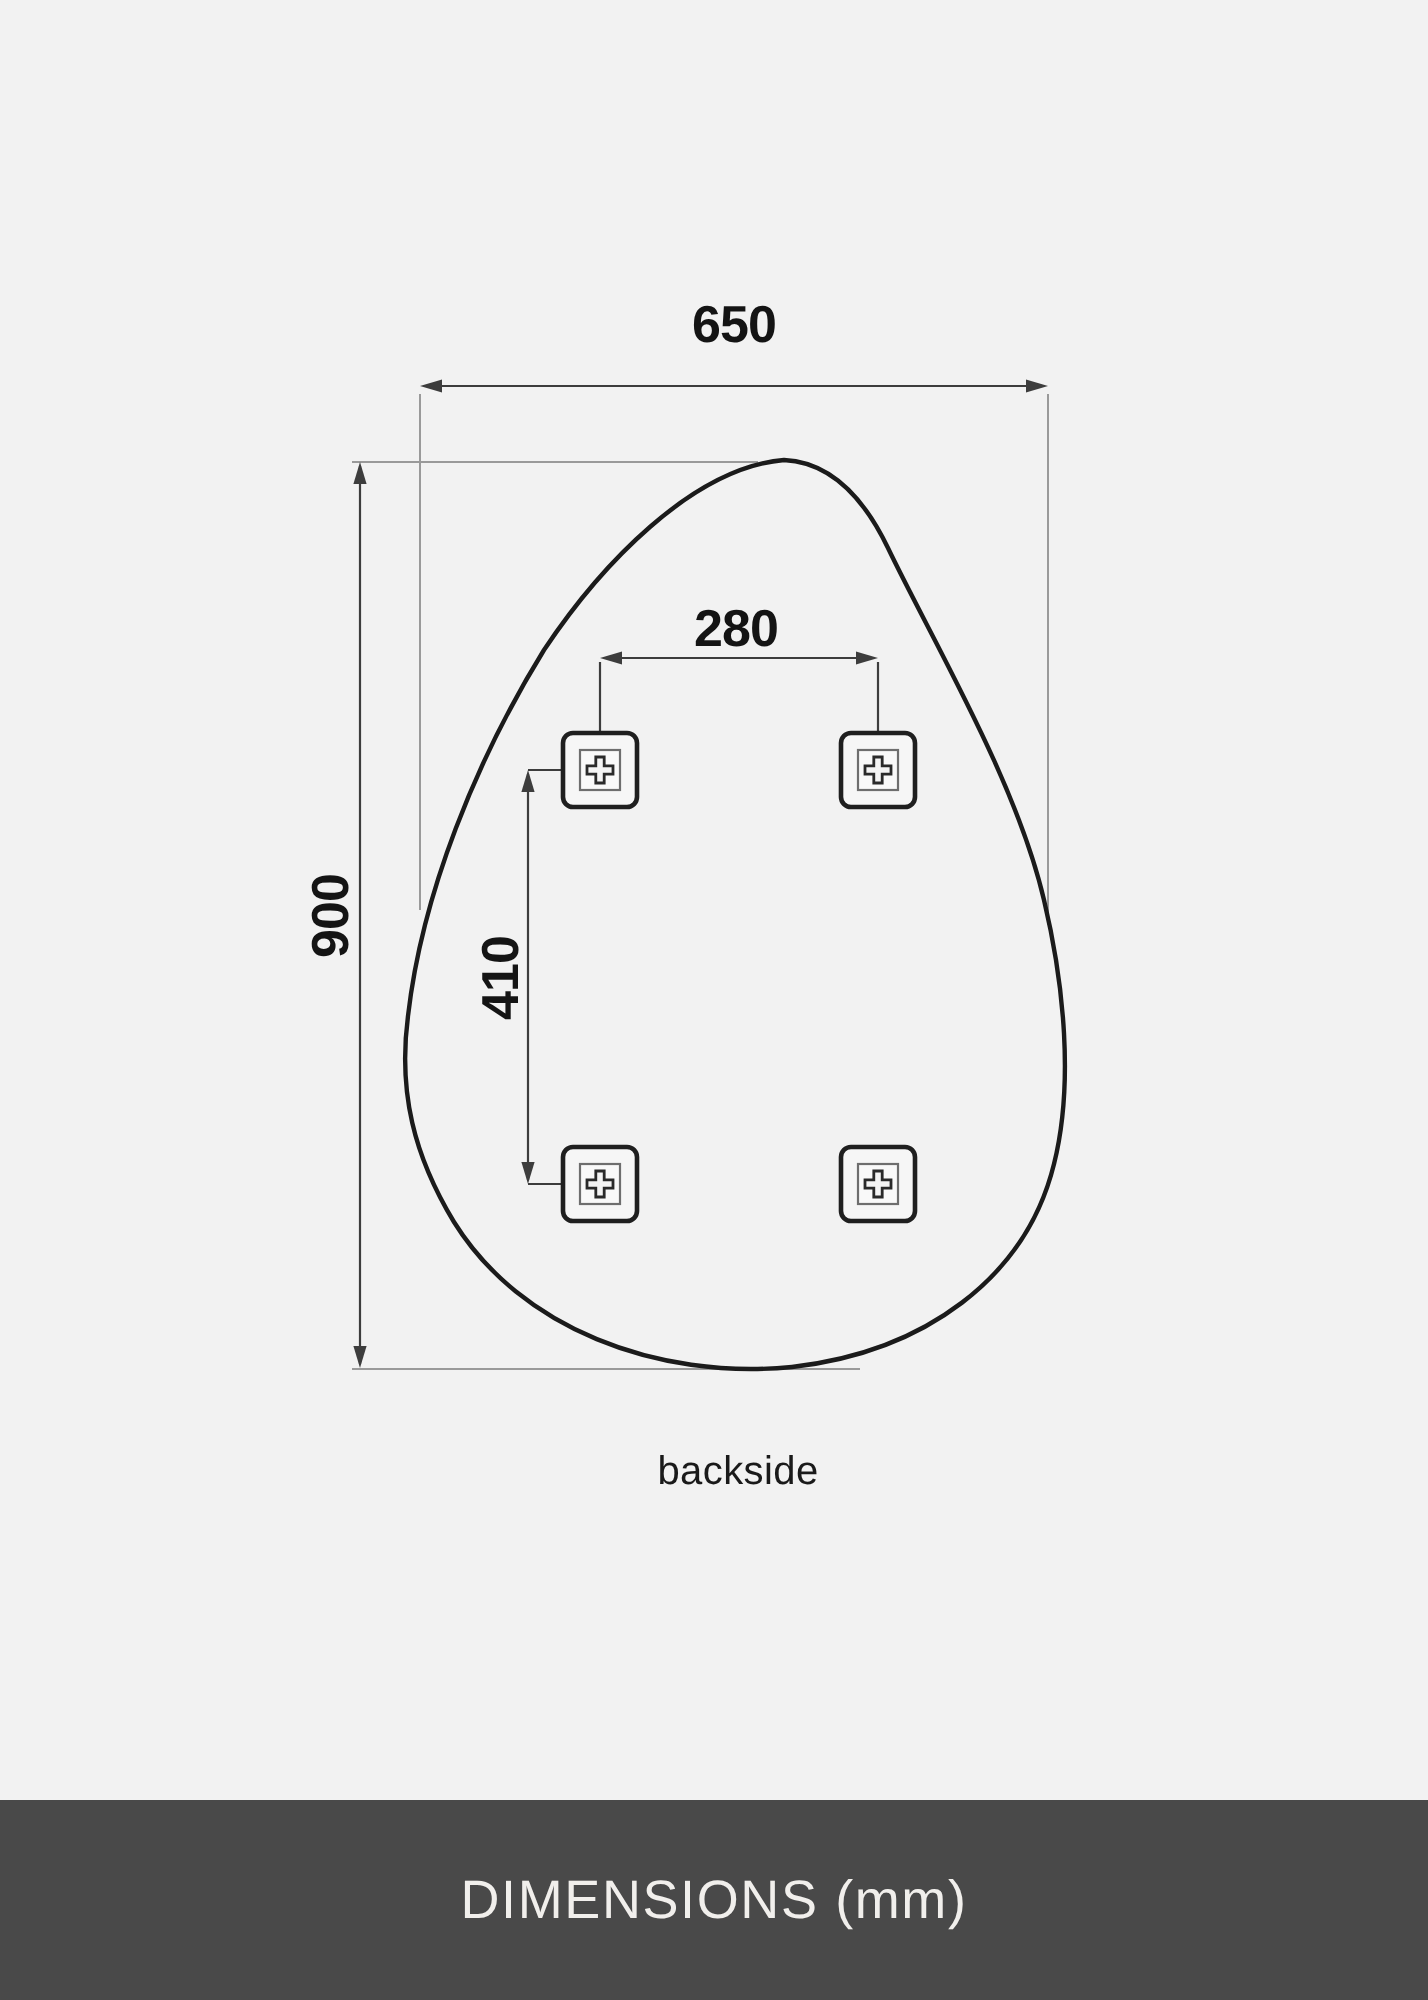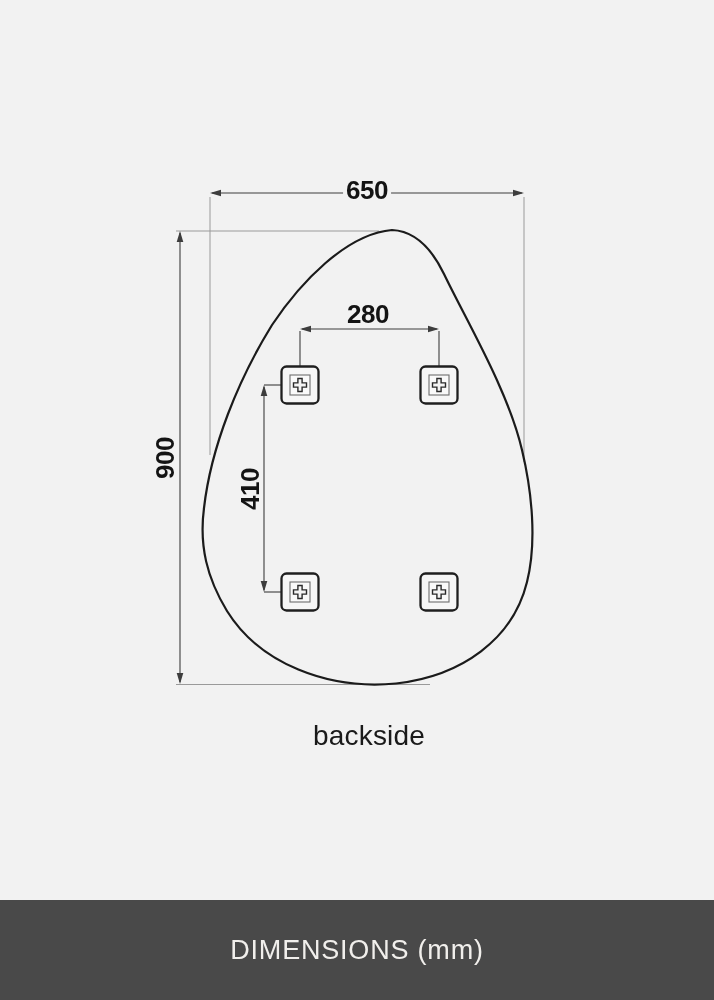--- a/index.html
+++ b/index.html
@@ -26,21 +26,21 @@
   .bracket-inner{fill:#f9f9f9;stroke:#6e6e6e;stroke-width:1.1;}
   .bracket-cross{fill:#f4f4f4;stroke:#2a2a2a;stroke-width:1.4;}
   .dim-label{
     position:absolute;color:var(--label-color);
     font-size:26px;font-weight:600;letter-spacing:-0.5px;
     transform:translate(-50%,-50%);white-space:nowrap;
     background:var(--bg);padding:0 3px;line-height:1;
   }
   .dim-label.vertical{transform:translate(-50%,-50%) rotate(-90deg);}
   .caption{
-    position:absolute;color:#1a1a1a;font-size:28px;font-weight:400;
+    position:absolute;color:#1a1a1a;font-size:20px;font-weight:400;
     letter-spacing:0.2px;transform:translate(-50%,-50%);white-space:nowrap;line-height:1;
   }
   .footer{
     position:absolute;left:0;top:900px;width:714px;height:100px;
     background:var(--footer-bg);display:flex;align-items:center;justify-content:center;
   }
   .footer-title{
     color:var(--footer-text);font-size:27px;font-weight:400;
     letter-spacing:0.8px;line-height:1;white-space:nowrap;
   }
@@ -108,21 +108,21 @@
       </g>
 
       <g>
         <use href="#bracket" x="300" y="385"></use>
         <use href="#bracket" x="439" y="385"></use>
         <use href="#bracket" x="300" y="592"></use>
         <use href="#bracket" x="439" y="592"></use>
       </g>
     </svg>
 
-    <div class="dim-label" style="left:367px;top:190px;text-align:right;">650</div>
+    <div class="dim-label" style="left:367px;top:162px;text-align:right;">650</div>
     <div class="dim-label vertical" style="left:165px;top:458px;">900</div>
     <div class="dim-label" style="left:368px;top:314px;">280</div>
     <div class="dim-label vertical" style="left:250px;top:489px;">410</div>
 
     <div class="caption" style="left:369px;top:736px;">backside</div>
   </div>
 
   <footer class="footer">
     <span class="footer-title">DIMENSIONS (mm)</span>
   </footer>

